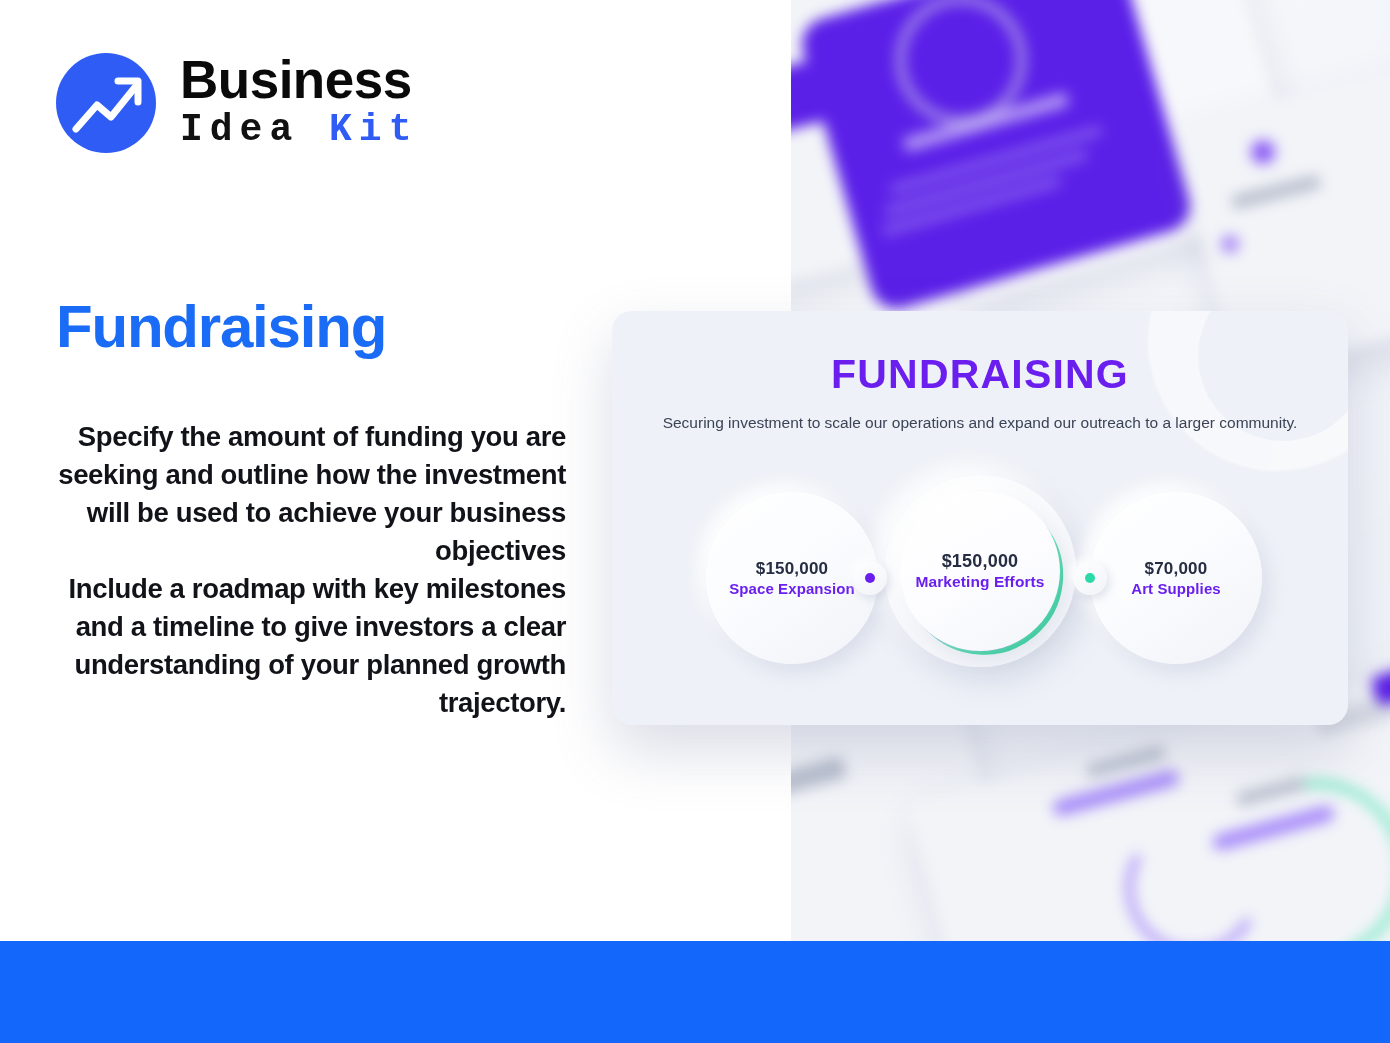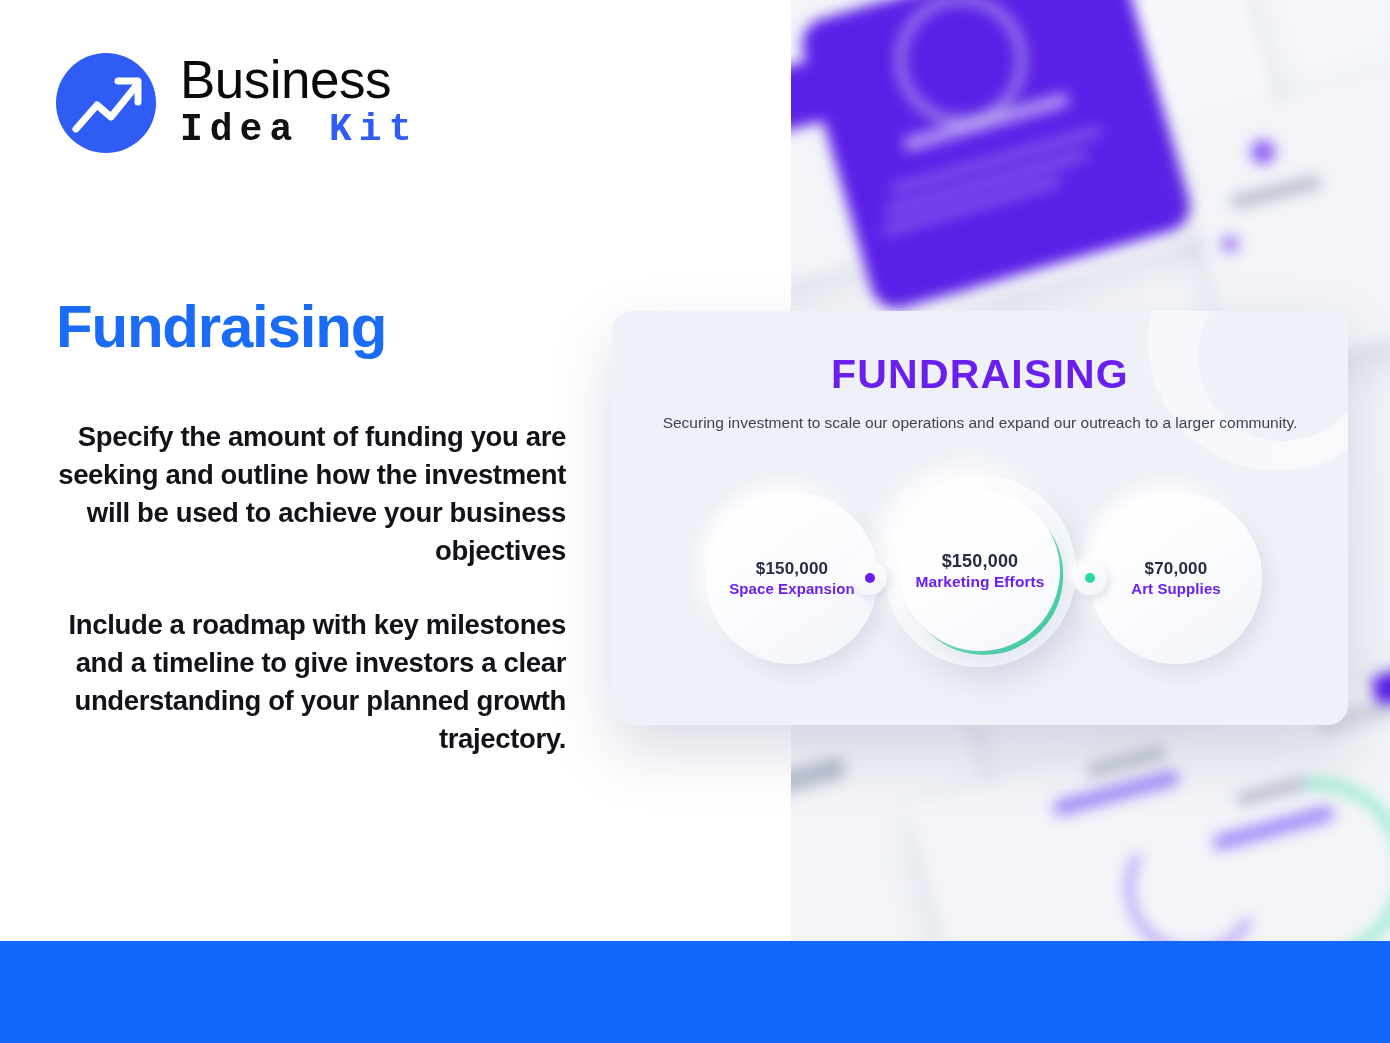--- a/index.html
+++ b/index.html
@@ -17,35 +17,35 @@
   .left-panel { position:absolute; left:0; top:0; width:791px; height:941px;
                 background:#ffffff; z-index:5; }
 
   
   .logo { position:absolute; left:56px; top:53px; display:flex; align-items:center; }
   .logo-mark { width:100px; height:100px; border-radius:50%; background:#2F5CF5;
                position:relative; flex:0 0 auto; }
   .logo-mark svg { position:absolute; inset:0; }
   .logo-words { margin-left:24px; display:flex; flex-direction:column;
                 justify-content:center; }
-  .logo-l1 { font-size:53px; font-weight:400; color:#0a0a0a; line-height:0.96;
+  .logo-l1 { font-size:53px; font-weight:700; color:#0a0a0a; line-height:0.96;
              letter-spacing:-0.5px; }
   .logo-l2 { font-family:Liberation Mono, monospace; font-size:38px; font-weight:700;
              line-height:1.15; letter-spacing:7px; color:#111111; margin-top:2px; }
   .logo-l2 .kit { color:#2F5CF5; }
 
   
   .headline { position:absolute; left:56px; top:295px; font-size:60px;
               font-weight:700; color:#1A6BF5; letter-spacing:-1.2px; line-height:1.05; }
 
   
   .body-copy { position:absolute; left:56px; top:418px; width:510px;text-align:right; }
   .body-copy p { font-size:27.5px; font-weight:700; color:#111318;
                  line-height:1.38; letter-spacing:-0.35px; }
-  .body-copy p + p { margin-top:36px; }
+  .body-copy p + p { }
 
   
   .photo { position:absolute; left:791px; top:0; width:599px; height:941px;
            overflow:hidden; background:#f6f7fa; }
   .photo-inner { position:absolute; inset:-60px; filter:blur(7px); }
 
   .pbg { position:absolute; inset:0;
          background:
            radial-gradient(circle at 20% 8%, #ffffff 0%, #f4f6fa 40%, #eceff5 100%); }
 

